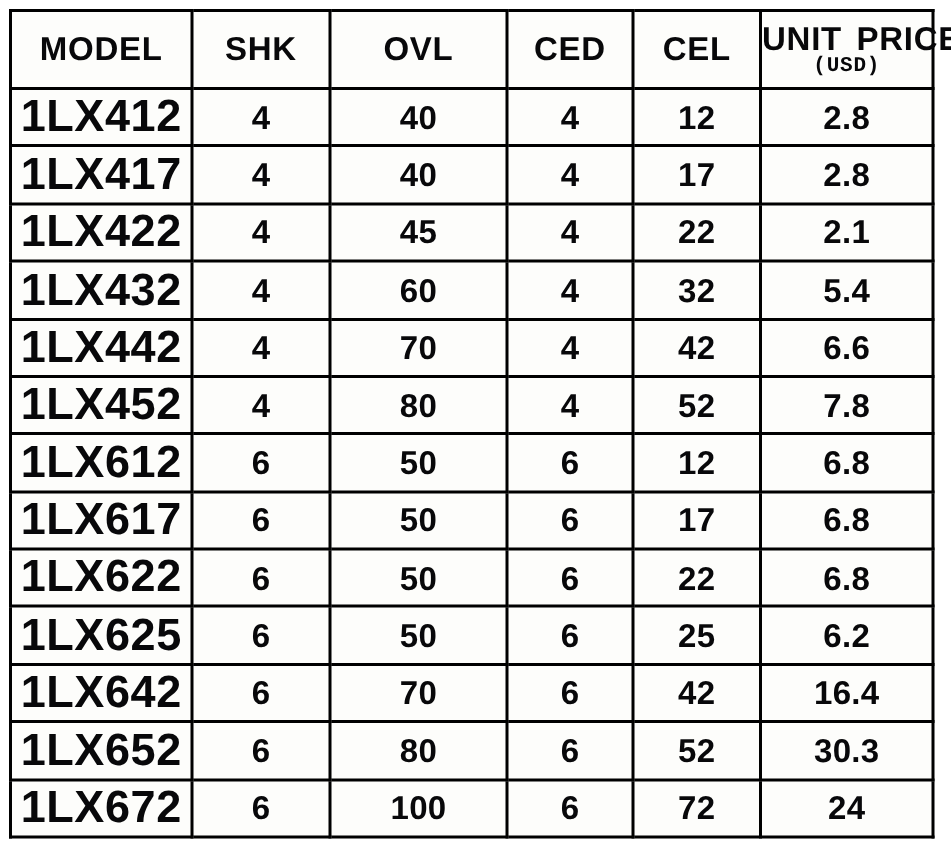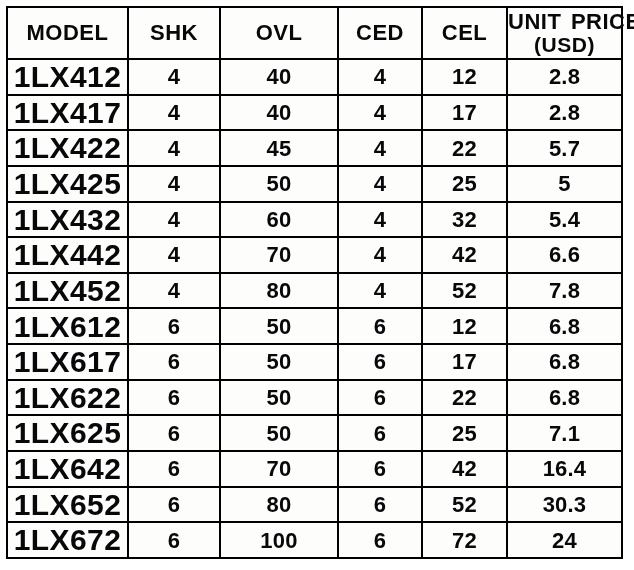--- a/index.html
+++ b/index.html
@@ -76,22 +76,23 @@
     margin-top: 18px;
   }
   th.price-head .ph-line1 {
     display: block;
     font-weight: bold;
     word-spacing: 3px;
   }
   th.price-head .ph-line2 {
     display: block;
     font-weight: bold;
-    font-size: 21px;
+    font-size: 14px;
     letter-spacing: 0.5px;
+    font-family: Liberation Mono, monospace;
   }
 
   
   tbody tr { height: 33.4px; }
   tbody td {
     font-size: 22px;
   }
   tbody td.model-cell {
     font-size: 30px;
     letter-spacing: 0.4px;
@@ -140,29 +141,21 @@
             <td>4</td>
             <td>17</td>
             <td>2.8</td>
           </tr>
           <tr>
             <td class="model-cell">1LX422</td>
             <td>4</td>
             <td>45</td>
             <td>4</td>
             <td>22</td>
-            <td>5.7</td>
-          </tr>
-          <tr>
-            <td class="model-cell">1LX425</td>
-            <td>4</td>
-            <td>50</td>
-            <td>4</td>
-            <td>25</td>
-            <td>5</td>
+            <td>2.1</td>
           </tr>
           <tr>
             <td class="model-cell">1LX432</td>
             <td>4</td>
             <td>60</td>
             <td>4</td>
             <td>32</td>
             <td>5.4</td>
           </tr>
           <tr>
@@ -204,21 +197,21 @@
             <td>6</td>
             <td>22</td>
             <td>6.8</td>
           </tr>
           <tr>
             <td class="model-cell">1LX625</td>
             <td>6</td>
             <td>50</td>
             <td>6</td>
             <td>25</td>
-            <td>7.1</td>
+            <td>6.2</td>
           </tr>
           <tr>
             <td class="model-cell">1LX642</td>
             <td>6</td>
             <td>70</td>
             <td>6</td>
             <td>42</td>
             <td>16.4</td>
           </tr>
           <tr>

